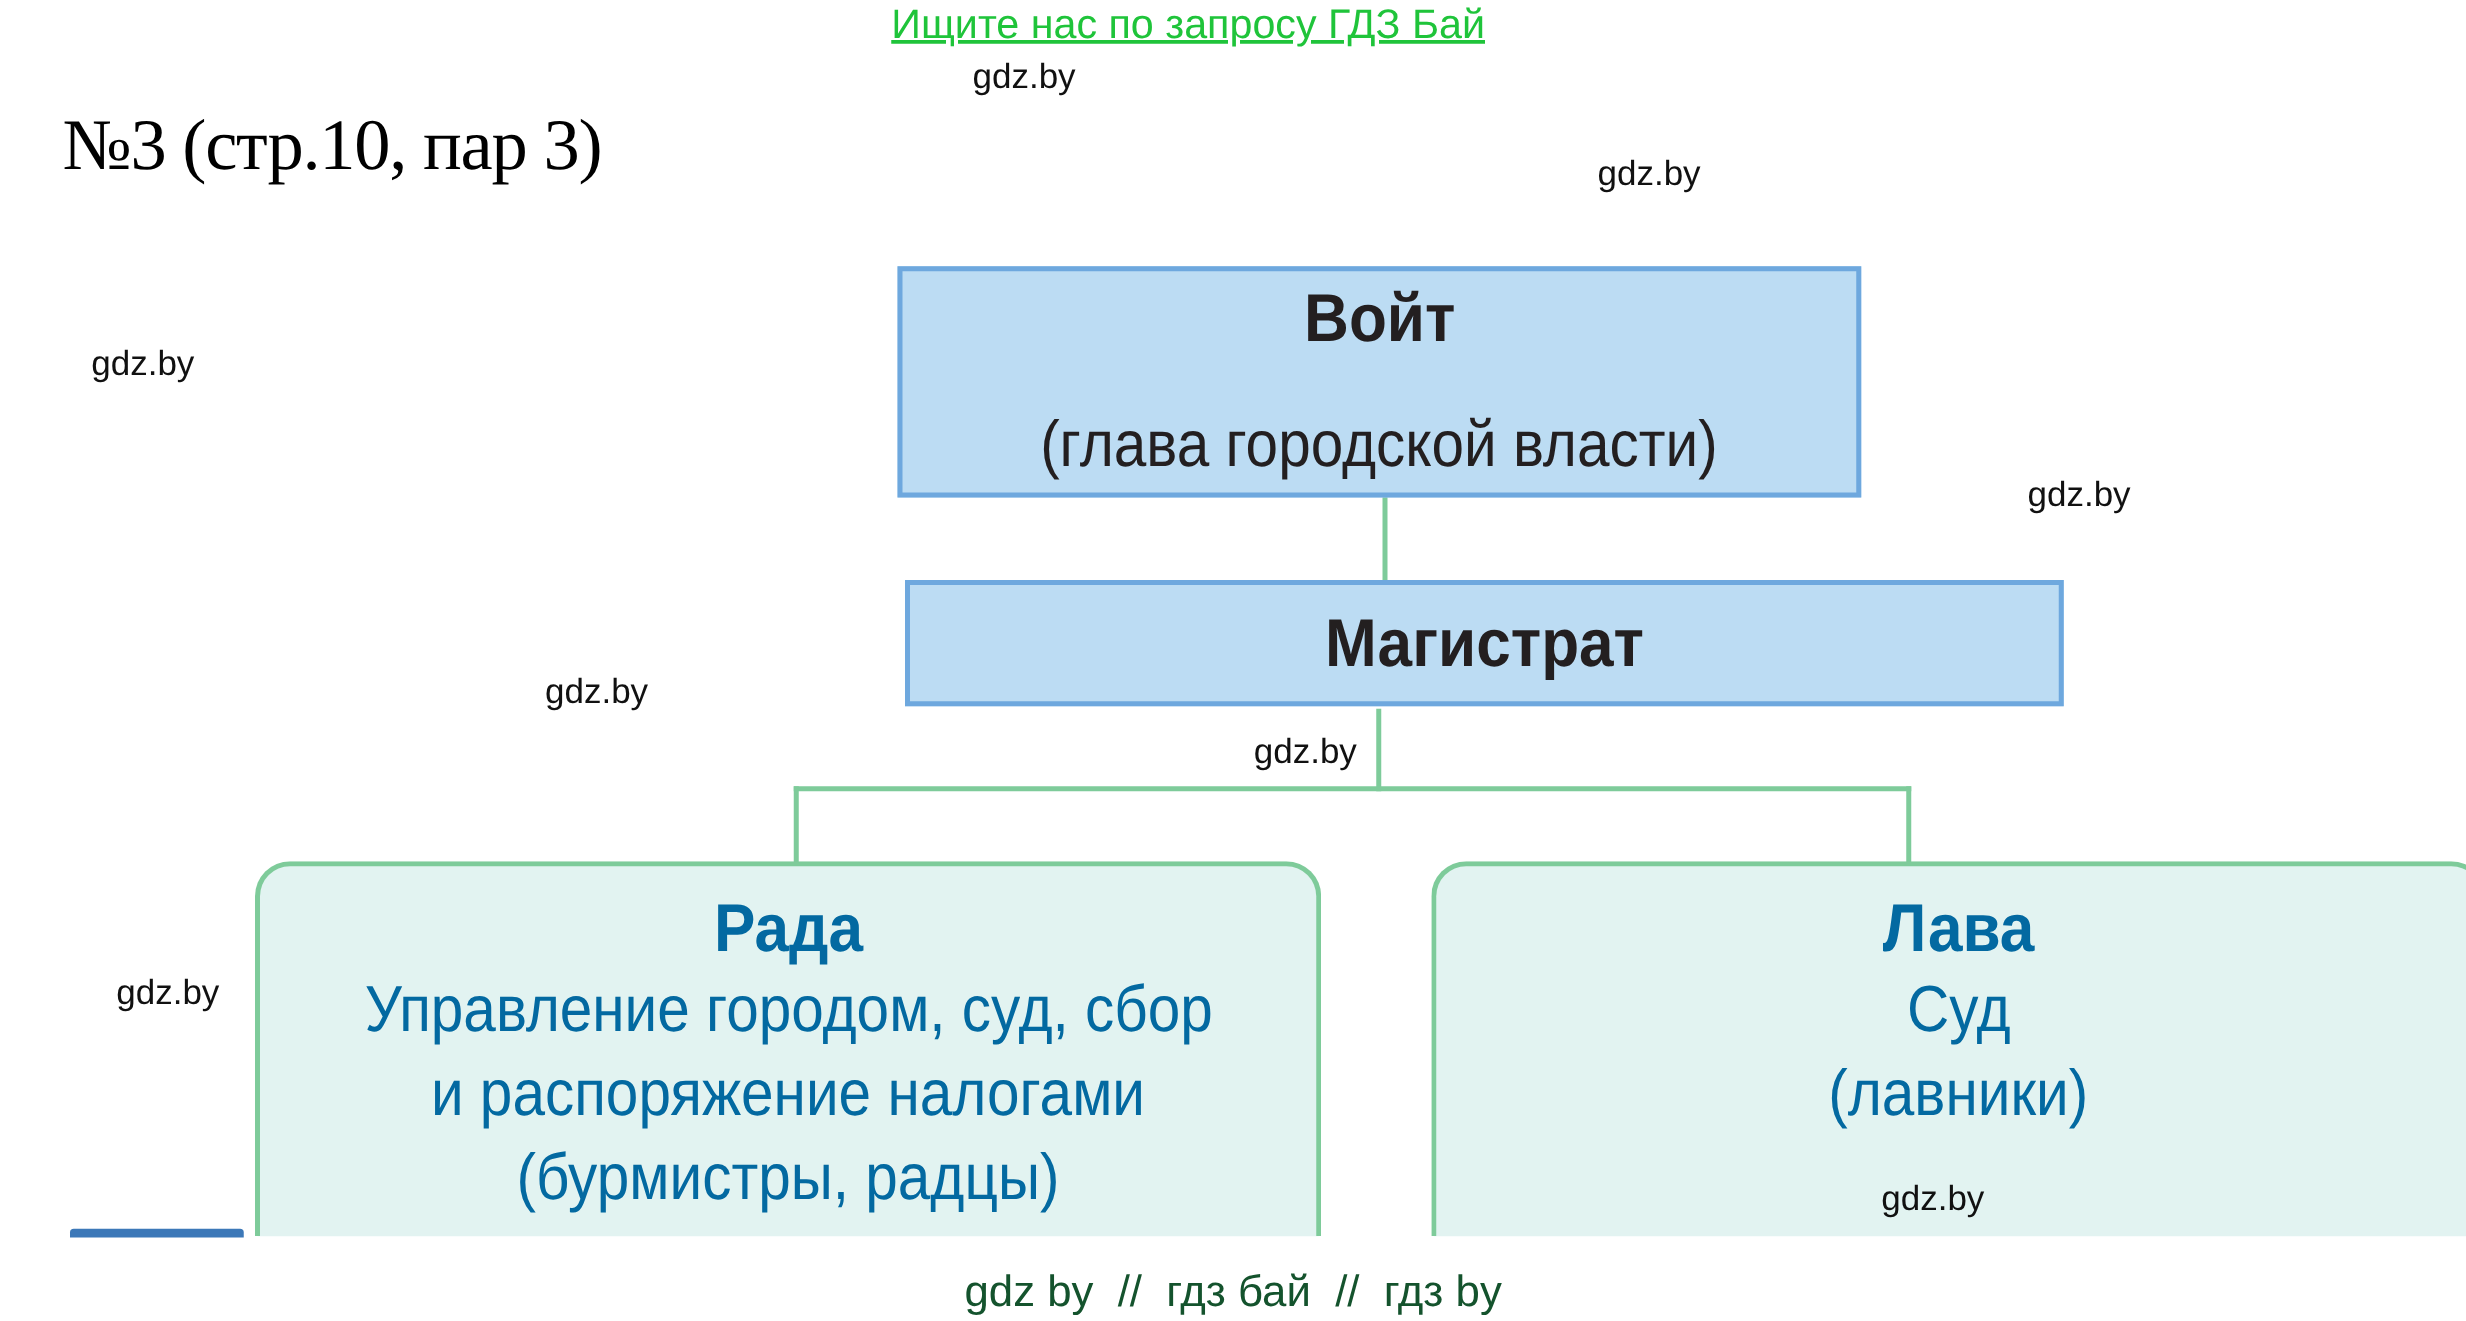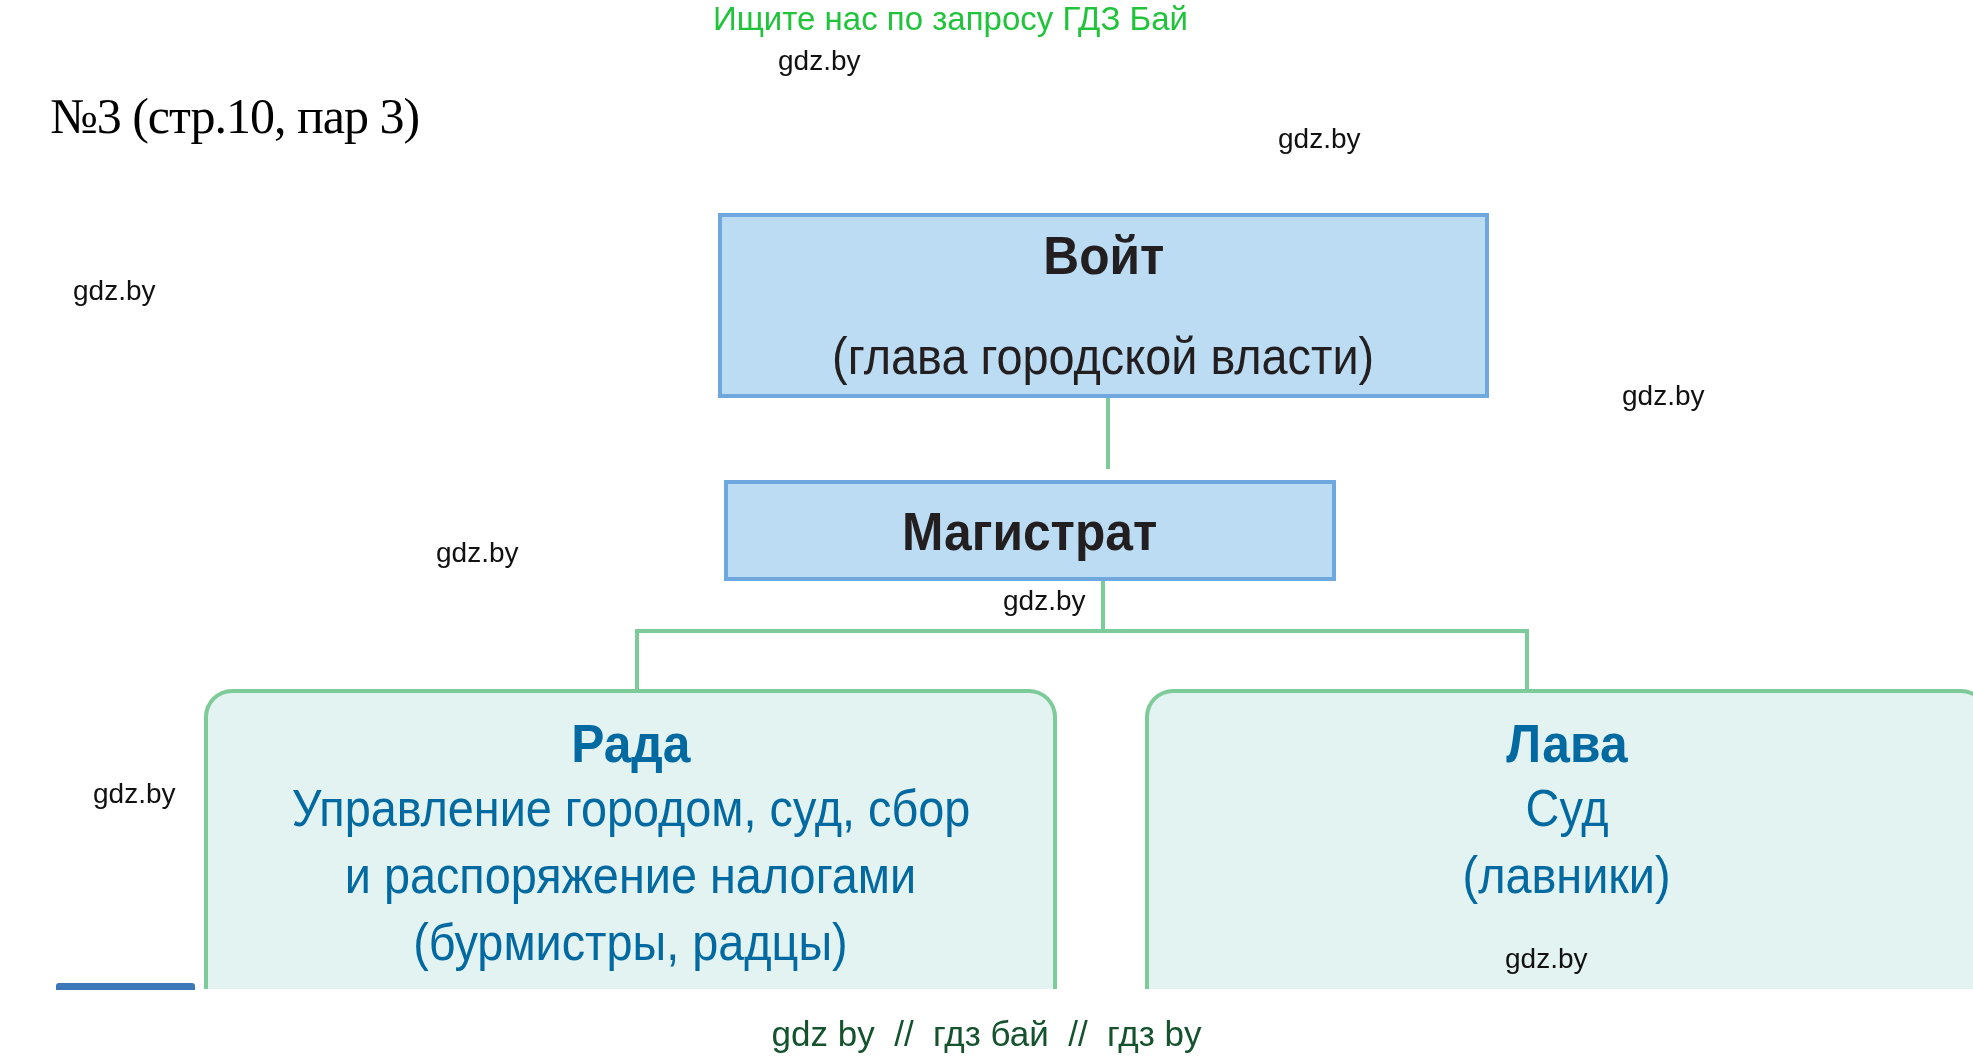--- a/index.html
+++ b/index.html
@@ -2,21 +2,21 @@
 <html><head>
 <meta charset="utf-8">
 <style>
   html, body { margin:0; padding:0; }
   body { width:1973px; height:1057px; position:relative; background:#ffffff; overflow:hidden;
          font-family:"Liberation Sans", sans-serif; }
   .abs { position:absolute;text-align:right; }
   .header-note { left:0; width:1973px; top:0; text-align:center; font-size:33px; line-height:38px;
                  color:#1fc43a; }
   .header-note span { display:inline-block; }
-  .task-title { left:50px; top:74px; font-family:"Liberation Serif", serif; font-size:50px; line-height:84px;
+  .task-title { left:50px; top:74px; font-family:"Liberation Serif", serif; font-size:58px; line-height:84px;
                 color:#000; letter-spacing:-1px; }
   .wm { font-size:28px; line-height:32px; color:#111; white-space:nowrap; }
   .footer-note { left:0; width:1973px; top:1014px; text-align:center; font-size:35px; line-height:40px;
                  color:#14532d; white-space:pre; }
 
   .blue-box { background:#bcdcf3; border:4px solid #6ea8de; box-sizing:border-box;
               display:flex; flex-direction:column; align-items:center; justify-content:center; color:#231f20;gap:36px; }
   .green-box { background:#e2f3f1; border:4px solid #7ecb9a; box-sizing:border-box; border-radius:28px;
                border-bottom:none; border-bottom-left-radius:0; border-bottom-right-radius:0;
                display:flex; flex-direction:column; align-items:center; color:#0369a1; padding-top:18px; }
@@ -24,21 +24,21 @@
   .box-line { font-size:52px; line-height:67px; transform:scaleX(0.9); white-space:nowrap; }
 
   .vline { background:#7ecb9a; width:4px; }
   .hline { background:#7ecb9a; height:4px; }
   .blue-bar { left:56px; top:983px; width:139px; height:7px; background:#3c78b8; border-radius:3px 3px 0 0; }
 </style>
 </head>
 <body>
 
 <div class="abs header-note">
-  <span style="position:relative; left:-36px;">Ищите нас по запросу ГДЗ Бай</span>
+  <span style="position:relative; left:-36px;text-decoration:underline;">Ищите нас по запросу ГДЗ Бай</span>
 </div>
 
 <div class="abs task-title">№3 (стр.10, пар 3)</div>
 
 <div class="abs wm" style="left:778px; top:45px;">gdz.by</div>
 <div class="abs wm" style="left:1278px; top:123px;">gdz.by</div>
 <div class="abs wm" style="left:73px; top:275px;">gdz.by</div>
 <div class="abs wm" style="left:1622px; top:380px;">gdz.by</div>
 <div class="abs wm" style="left:436px; top:537px;">gdz.by</div>
 
@@ -46,21 +46,21 @@
 <div class="abs vline" style="left:1101px; top:567px; height:66px;"></div>
 <div class="abs hline" style="left:635px; top:629px; width:894px;"></div>
 <div class="abs vline" style="left:635px; top:629px; height:62px;"></div>
 <div class="abs vline" style="left:1525px; top:629px; height:62px;"></div>
 
 <div class="abs blue-box" style="left:718px; top:213px; width:771px; height:185px;">
   <div class="box-title">Войт</div>
   <div class="box-line" style="line-height:66px;">(глава городской власти)</div>
 </div>
 
-<div class="abs blue-box" style="left:724px; top:480px; width:612px; height:101px;">
+<div class="abs blue-box" style="left:724px; top:464px; width:927px; height:101px;">
   <div class="box-title">Магистрат</div>
 </div>
 
 <div class="abs green-box" style="left:204px; top:689px; width:853px; height:300px;">
   <div class="box-title">Рада</div>
   <div class="box-line">Управление городом, суд, сбор</div>
   <div class="box-line">и распоряжение налогами</div>
   <div class="box-line">(бурмистры, радцы)</div>
 </div>
 

